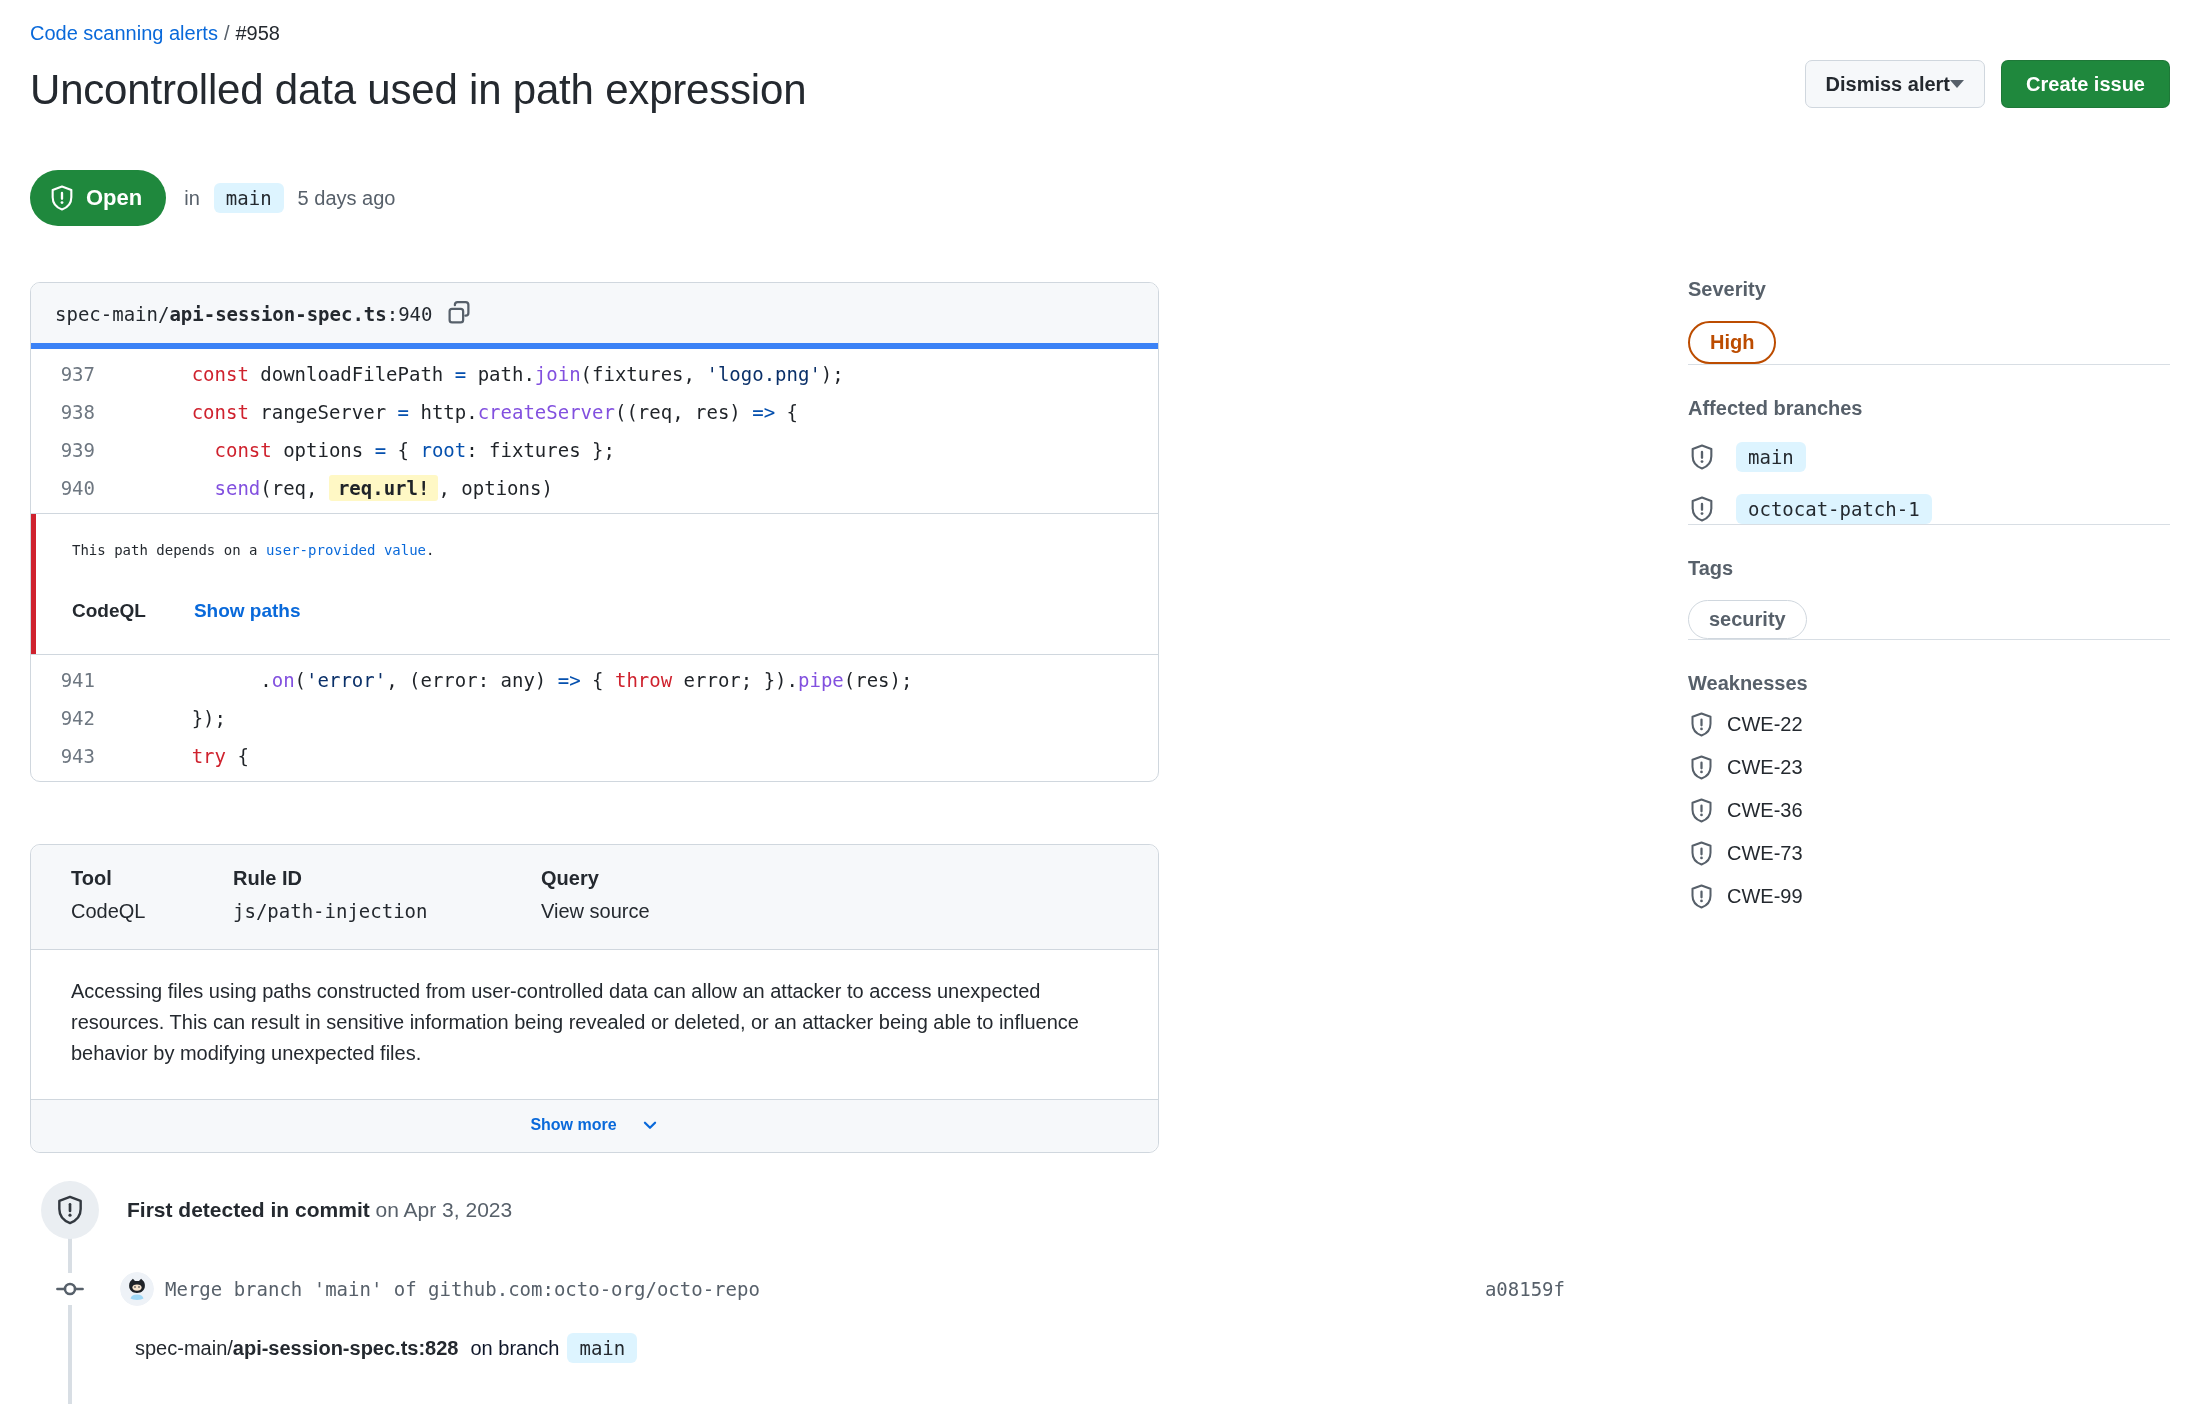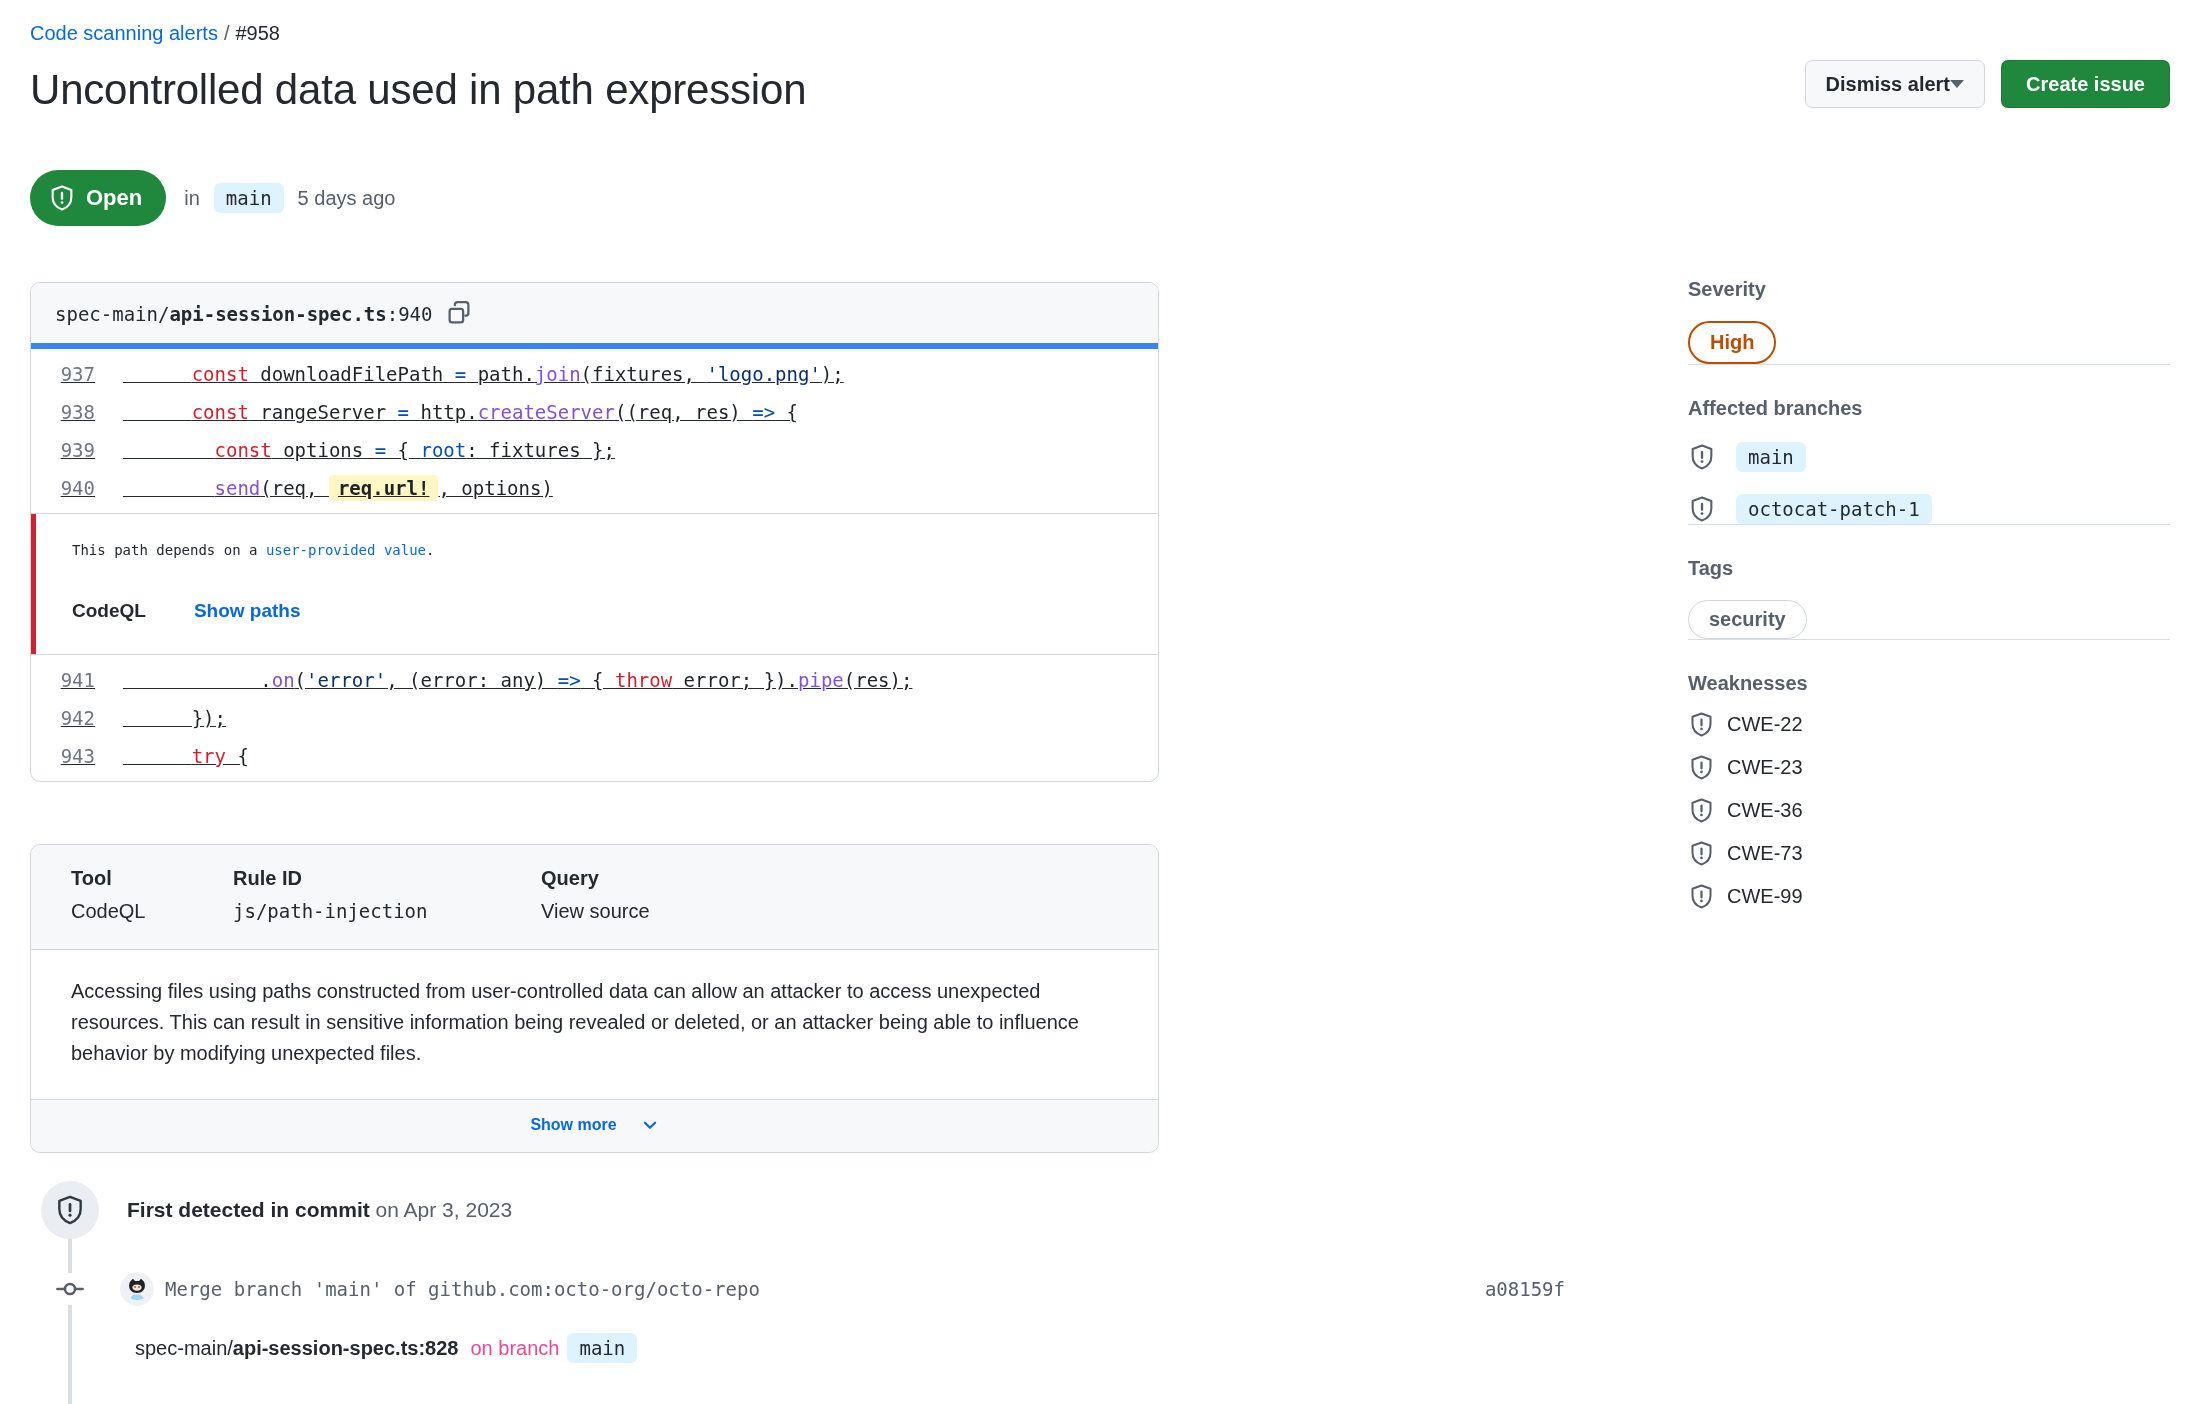--- a/index.html
+++ b/index.html
@@ -32,21 +32,21 @@
   .content { display:flex; align-items:flex-start; }
   .main-col { width:1129px; flex:none; }
   .sidebar { width:482px; flex:none; margin-left:auto; padding-top:52px; }
 
   
   .code-box { margin-top:56px; border:1px solid #d0d7de; border-radius:10px; overflow:hidden; background:#fff; }
   .code-box-header { background:#f6f8fa; border-bottom:6px solid #3b82f6; padding:18px 24px;
     font-family:"DejaVu Sans Mono", monospace; font-size:19px; display:flex; align-items:flex-end; }
   .code-box-header .fbold { font-weight:700; }
   .copy-btn { margin-left:14px; color:#57606a; width:24px; height:24px; cursor:pointer; }
-  .code-lines { padding:6px 0;text-decoration:underline; }
+  .code-lines { padding:6px 0; }
   .code-line { display:flex; line-height:38px; font-family:"DejaVu Sans Mono", monospace; font-size:19px; }
   .code-line .ln { width:92px; flex:none; text-align:right; padding-right:28px; color:#6e7781; }
   .code-line .src { white-space:pre; color:#1f2328; }
   .tk-k { color:#cf222e; }
   .tk-e { color:#8250df; }
   .tk-o { color:#0550ae; }
   .tk-s { color:#0a3069; }
   .tk-hl { background:#fff8c5; font-weight:700; border-radius:3px; padding:2px 9px; }
 
   .annotation { position:relative; border-top:1px solid #d0d7de; border-bottom:1px solid #d0d7de;
@@ -87,21 +87,21 @@
   .t-commit { position:relative; margin-top:30px; display:flex; align-items:center; height:40px; }
   .t-commit-icon { position:absolute; left:24px; width:32px; height:32px; color:#57606a;
     background:#ffffff; padding:2px 0; }
   .t-avatar { position:absolute; left:90px; width:34px; height:34px; border-radius:50%; overflow:hidden; }
   .t-msg { margin-left:135px; font-family:"DejaVu Sans Mono", monospace; font-size:19px; color:#57606a;
     text-decoration:none; cursor:pointer; }
   .t-hash { margin-left:auto; font-family:"DejaVu Sans Mono", monospace; font-size:19px; color:#57606a;
     text-decoration:none; cursor:pointer; }
   .t-file { margin-top:24px; padding-left:105px; font-size:20px; color:#24292f; display:flex; align-items:center; gap:8px; }
   .t-file .fbold { font-weight:700; }
-  .t-file .gray { color:#ec4899; margin-left:4px; }
+  .t-file .gray { color:#0f172a; margin-left:4px; }
 
   
   .sb-section { border-bottom:1px solid #d8dee4; margin-bottom:32px; }
   .sb-section:last-child { border-bottom:none; }
   .sb-heading { font-size:20px; font-weight:700; color:#57606a; }
   .severity-pill { display:inline-block; margin-top:20px; border:2px solid #bc4c00; color:#bc4c00;
     font-size:20px; font-weight:700; border-radius:999px; padding:8px 20px; }
   .sb-row { display:flex; align-items:center; margin-top:22px; color:#57606a; }
   .sb-row svg { width:28px; height:28px; flex:none; }
   .sb-branch { margin-left:20px; }

